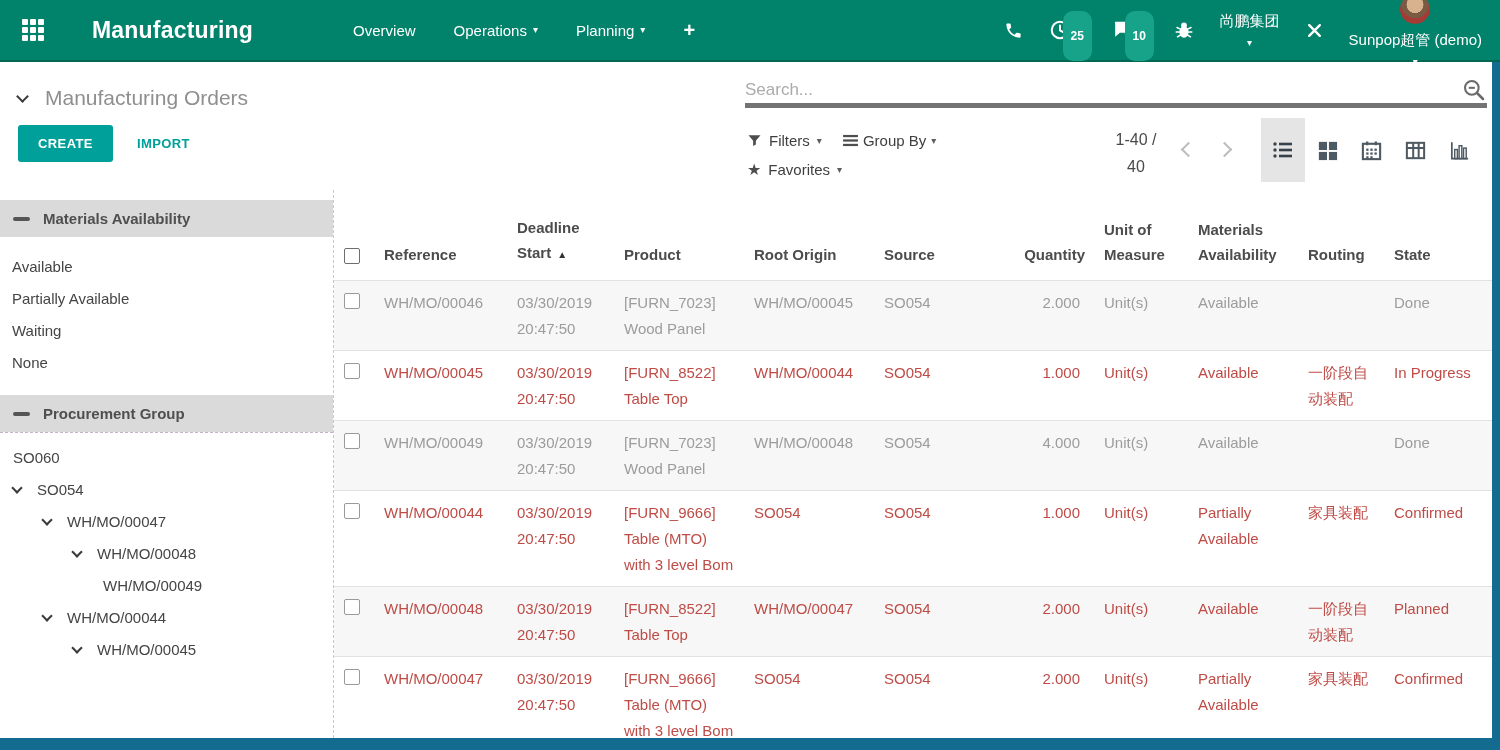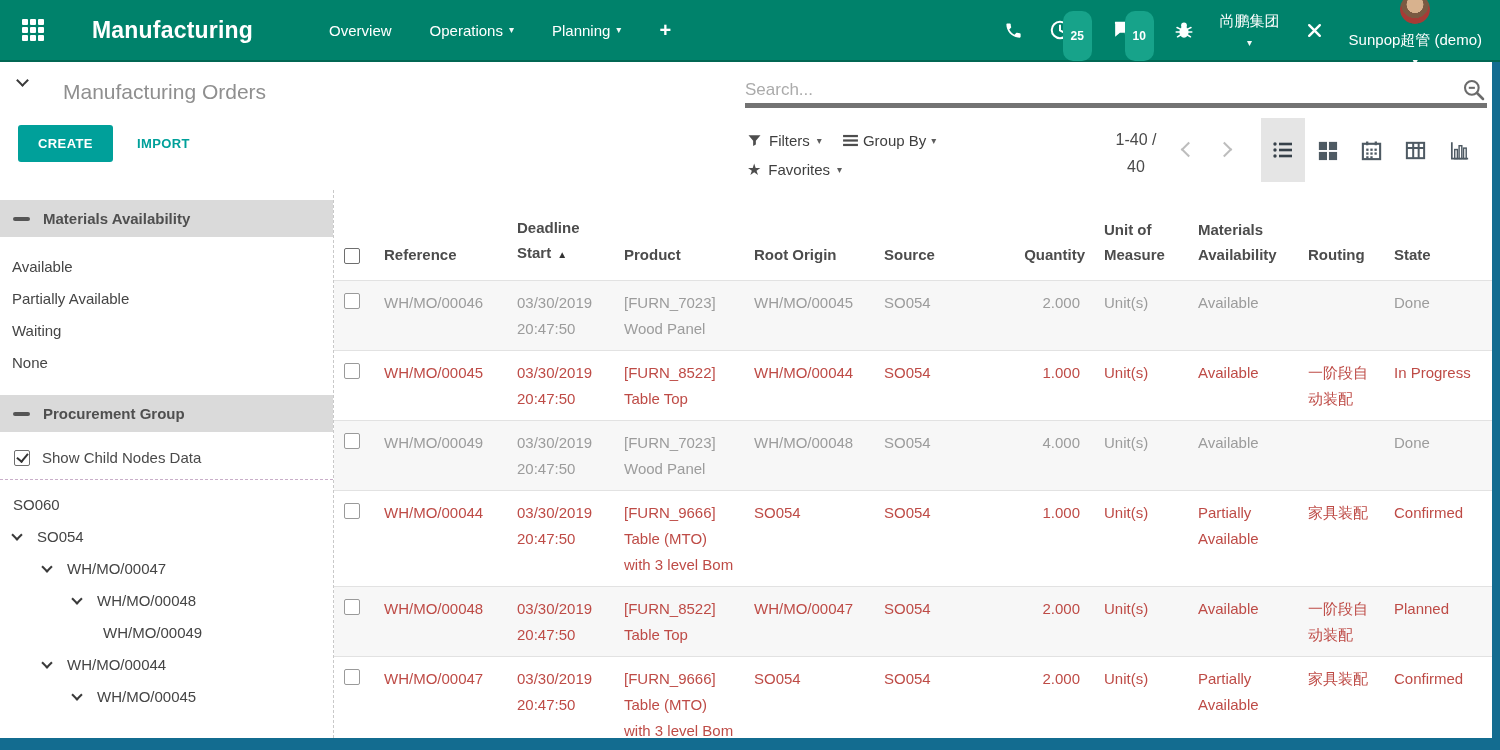--- a/index.html
+++ b/index.html
@@ -12,36 +12,36 @@
     font-family:"Liberation Sans",sans-serif; color:var(--text);}
   .page{position:relative;width:1500px;height:750px;overflow:hidden;background:#fff;}
 
   
   .topbar{position:absolute;top:0;left:0;width:1500px;height:62px;background:var(--topbar-bg);
     border-bottom:2px solid var(--topbar-dark);display:flex;align-items:center;color:#fff;}
   .apps-grid{width:22px;height:22px;margin-left:22px;display:grid;
     grid-template-columns:repeat(3,6px);grid-template-rows:repeat(3,6px);gap:2px;cursor:pointer;}
   .apps-grid span{background:#fff;border-radius:1px;}
   .app-title{font-size:23px;font-weight:bold;margin-left:48px;letter-spacing:.2px;}
-  .nav{display:flex;align-items:center;margin-left:76px;gap:38px;font-size:15px;}
+  .nav{display:flex;align-items:center;margin-left:100px;gap:38px;font-size:15px;}
   .nav .nav-item{cursor:pointer;display:flex;align-items:center;gap:6px;}
   .caret{font-size:10px;line-height:1;opacity:.95;}
   .nav .plus{font-size:20px;font-weight:bold;}
   .systray{margin-left:auto;display:flex;align-items:center;gap:26px;margin-right:18px;font-size:15px;}
   .tray-ic{position:relative;display:flex;align-items:center;cursor:pointer;}
   .tray-ic svg{display:block;}
   .badge{position:absolute;left:14px;top:-8px;background:var(--badge-bg);color:#fff;
     font-size:12px;font-weight:bold;padding:18px 8px;border-radius:10px;line-height:1.2;}
   .company,.user{display:flex;align-items:center;gap:7px;cursor:pointer;flex-direction:column;}
   .avatar{width:30px;height:30px;border-radius:50%;
     background:radial-gradient(circle at 50% 35%,#d8b28e 0 34%,#7a5a42 35% 55%,#a63b35 56% 78%,#5d2b27 79%);}
 
   
   .control{position:absolute;top:62px;left:0;width:1492px;height:128px;background:#fff;}
-  .breadcrumb{position:absolute;left:18px;top:18px;display:flex;align-items:flex-start;gap:36px;}
+  .breadcrumb{position:absolute;left:18px;top:24px;display:flex;align-items:center;gap:18px;}
   .chev{display:inline-block;border-right:2px solid #3a3a3a;border-bottom:2px solid #3a3a3a;}
   .chev.down{width:9px;height:9px;transform:rotate(45deg);margin-top:-4px;}
   .bc-title{font-size:21px;color:#8F8F8F;}
   .btns{position:absolute;left:18px;top:63px;display:flex;align-items:center;gap:24px;}
   .btn-create{background:var(--accent);color:#fff;border:none;font-size:13px;font-weight:bold;
     padding:11px 20px;border-radius:3px;letter-spacing:.4px;cursor:pointer;font-family:inherit;}
   .btn-import{color:var(--accent);font-size:13px;font-weight:bold;letter-spacing:.4px;cursor:pointer;}
   .searchbox{position:absolute;left:745px;top:14px;width:742px;border-bottom:5px solid #737373;
     height:32px;display:flex;align-items:center;}
   .searchbox input{flex:1;border:none;outline:none;font-size:17px;color:#555;
@@ -305,24 +305,20 @@
       <div class="side-list">
         <div class="side-item">Available</div>
         <div class="side-item">Partially Available</div>
         <div class="side-item">Waiting</div>
         <div class="side-item">None</div>
       </div>
       <div class="side-head" style="margin-top:4px;">
         <span class="dash-ic"></span>
         <span>Procurement Group</span>
       </div>
-      <div class="cb-row">
-        <span class="cbox checked"></span>
-        <span>Show Child Nodes Data</span>
-      </div>
       <div class="dashed-sep"></div>
       <div class="tree">
         <div class="tree-item ind0">
             <span>SO060</span>
           </div>
         <div class="tree-item ind0">
             <span class="tchev">
               <span></span>
             </span>
             <span>SO054</span>

